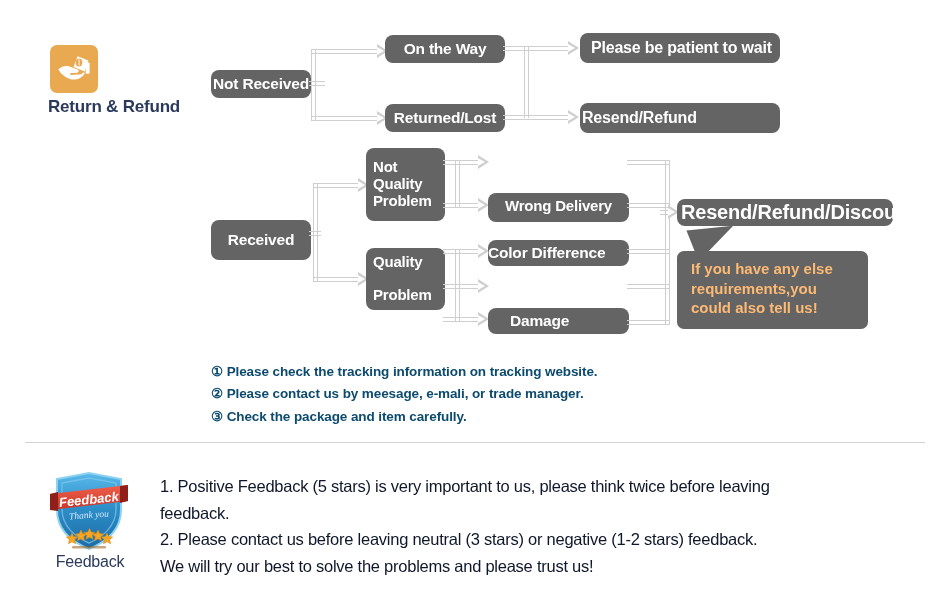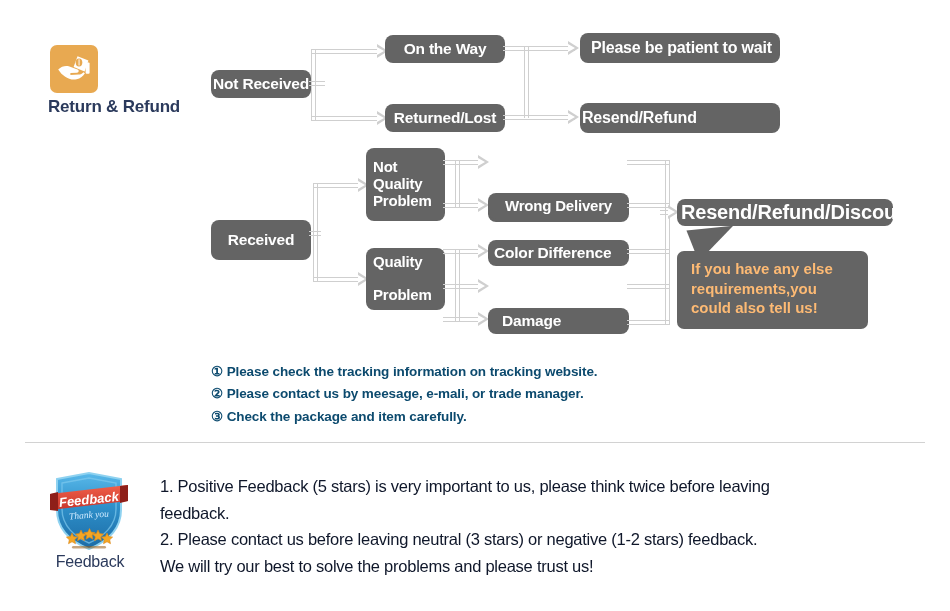--- a/index.html
+++ b/index.html
@@ -211,22 +211,22 @@
   <div class="vline" style="left:455px;top:249px;width:5px;height:73px;"></div>
   <div class="hline" style="left:443px;top:249px;width:40px;"></div>
   <div class="arrow" style="left:478px;top:244px;"></div>
   <div class="hline" style="left:443px;top:284px;width:40px;"></div>
   <div class="arrow" style="left:478px;top:279px;"></div>
   <div class="hline" style="left:443px;top:317px;width:40px;"></div>
   <div class="arrow" style="left:478px;top:312px;"></div>
 
   <div class="fbox center" style="left:488px;top:150px;width:141px;height:25px;font-size:15px;margin-top:47px;">Not fit</div>
   <div class="fbox center" style="left:488px;top:193px;width:141px;height:26px;font-size:15px;">Wrong Delivery</div>
-  <div class="fbox left" style="left:488px;top:240px;width:141px;height:26px;font-size:15.5px;padding-left:6px;">Color Difference</div>
-  <div class="fbox left" style="left:488px;top:308px;width:141px;height:26px;font-size:15.5px;padding-left:14px;">Damage</div>
+  <div class="fbox left" style="left:488px;top:240px;width:141px;height:26px;font-size:15.5px;">Color Difference</div>
+  <div class="fbox left" style="left:488px;top:308px;width:141px;height:26px;font-size:15.5px;padding-left:22px;">Damage</div>
 
   <div class="hline" style="left:627px;top:160px;width:42px;"></div>
   <div class="hline" style="left:627px;top:203px;width:42px;"></div>
   <div class="hline" style="left:627px;top:249px;width:42px;"></div>
   <div class="hline" style="left:627px;top:284px;width:42px;"></div>
   <div class="hline" style="left:627px;top:320px;width:42px;"></div>
   <div class="vline" style="left:665px;top:160px;height:165px;"></div>
   <div class="hline" style="left:660px;top:210px;width:14px;"></div>
   <div class="arrow" style="left:668px;top:205px;"></div>
 

